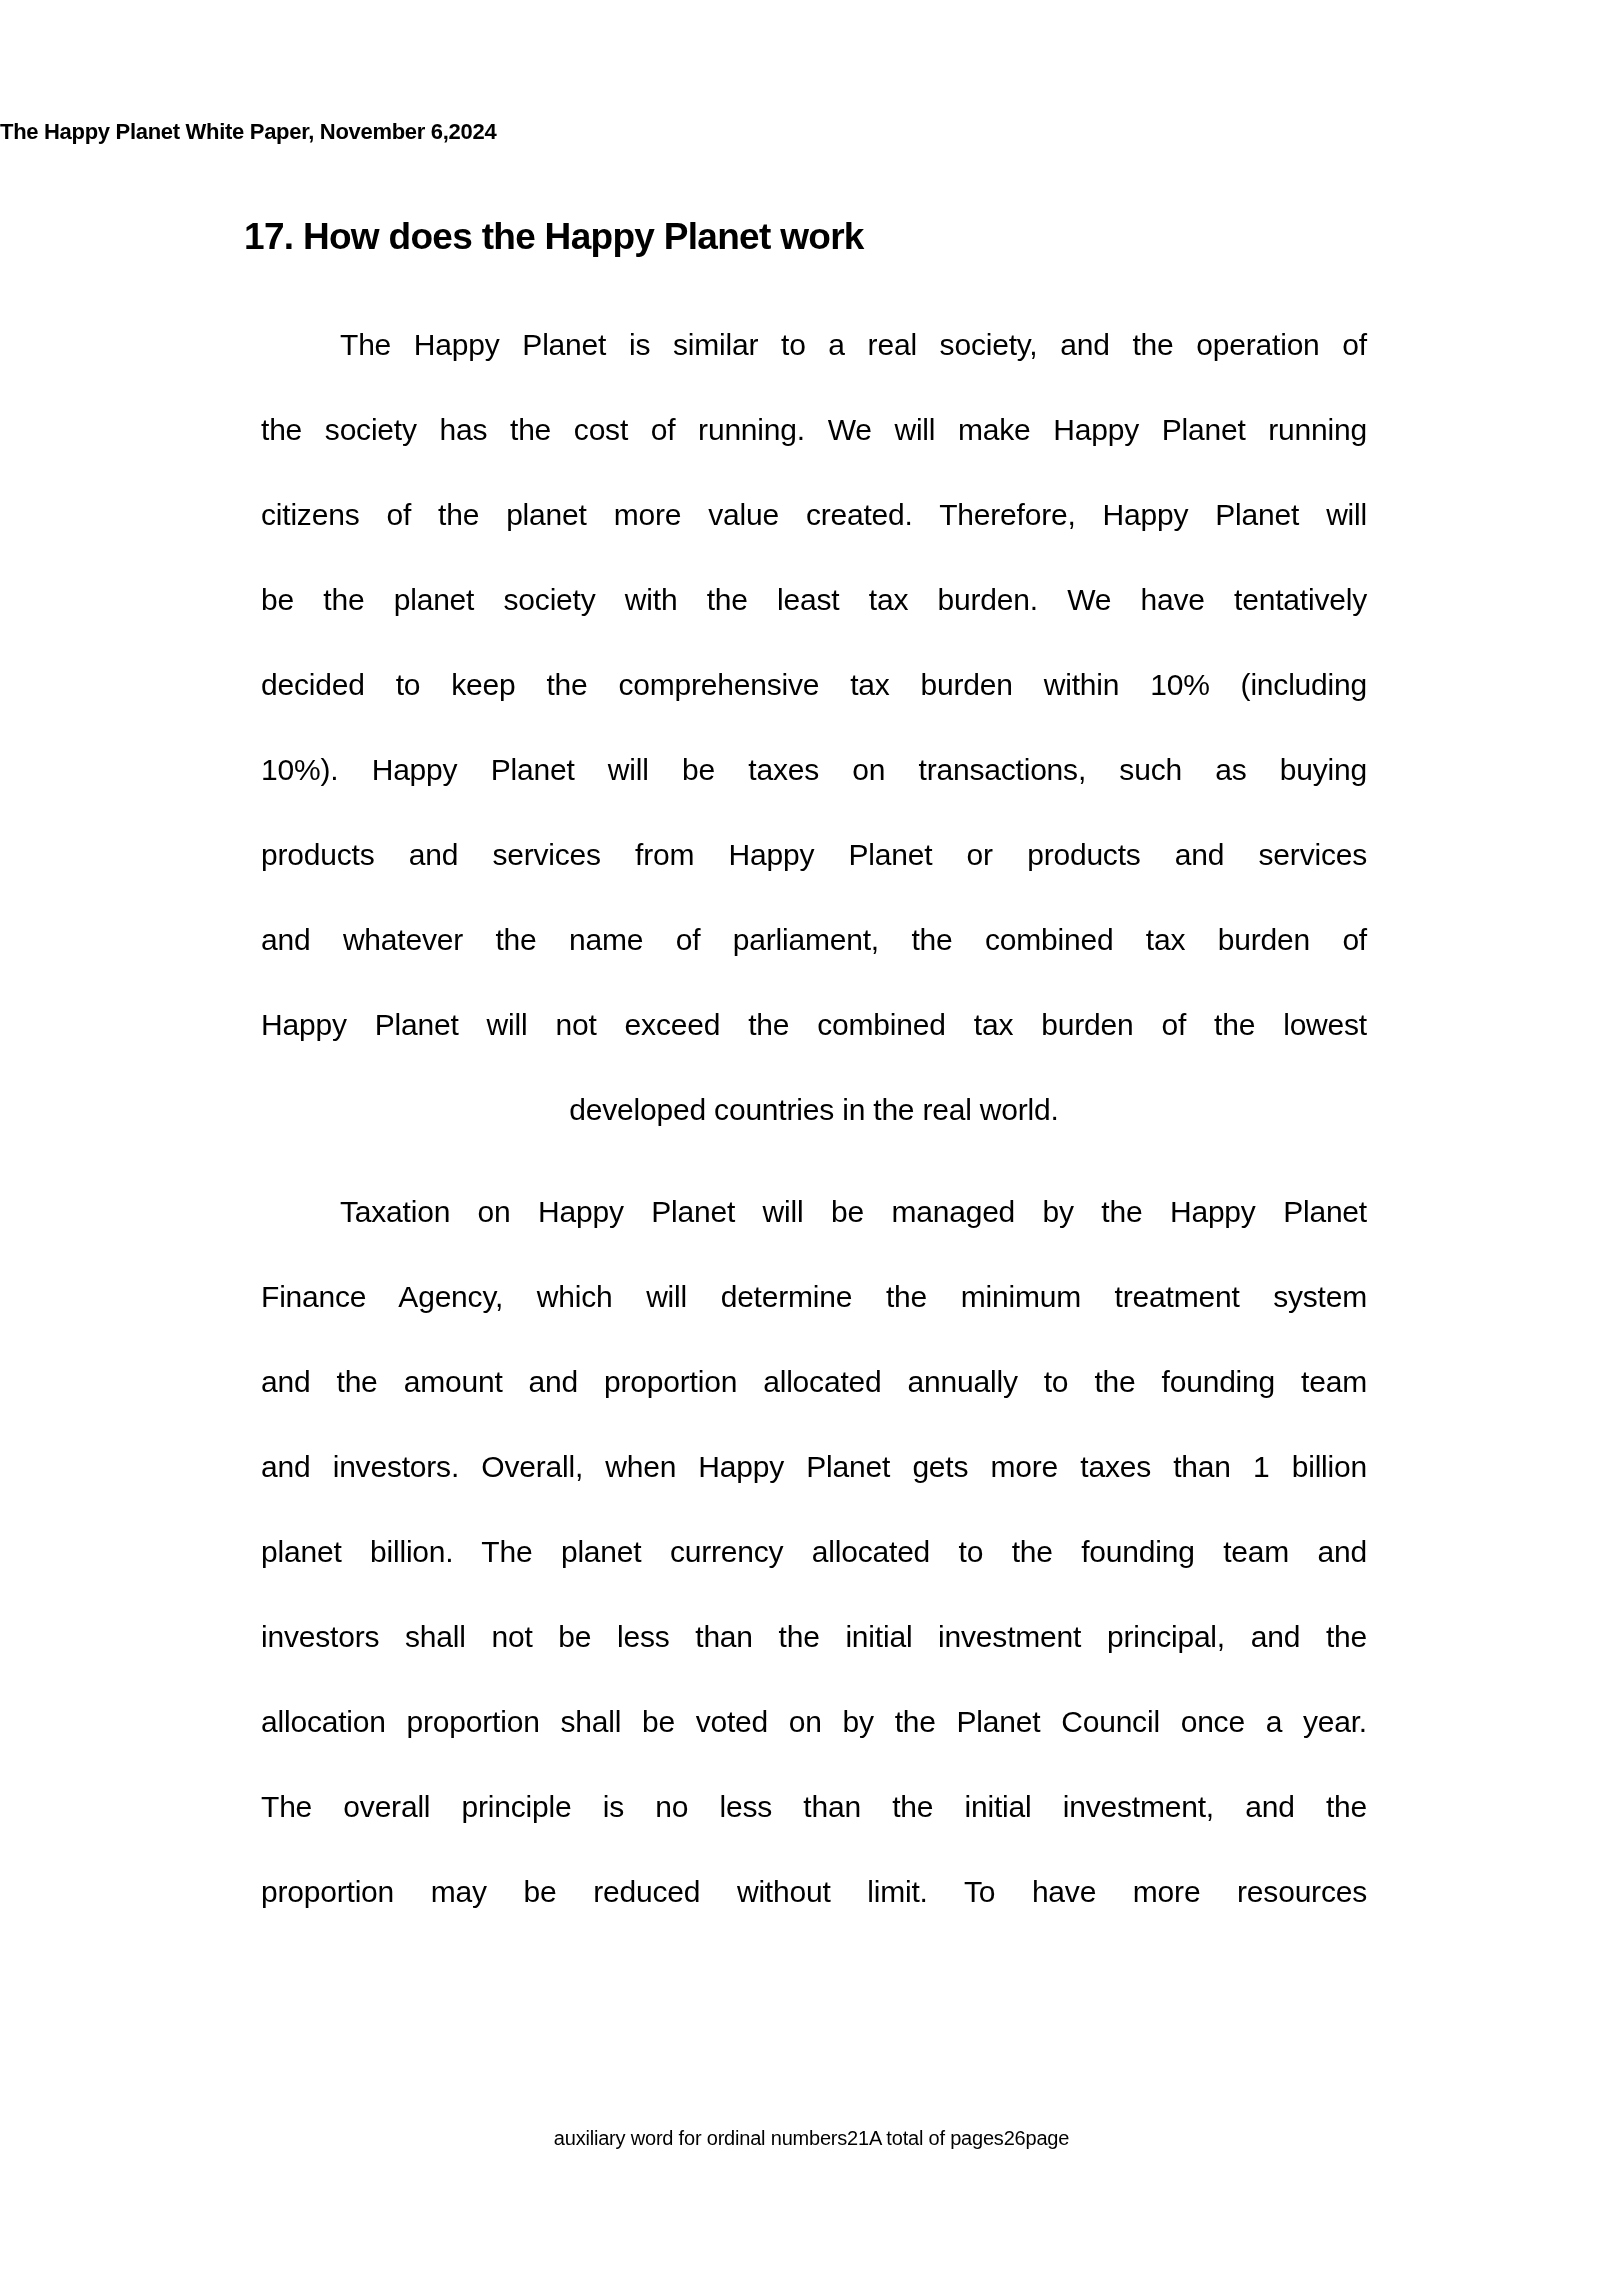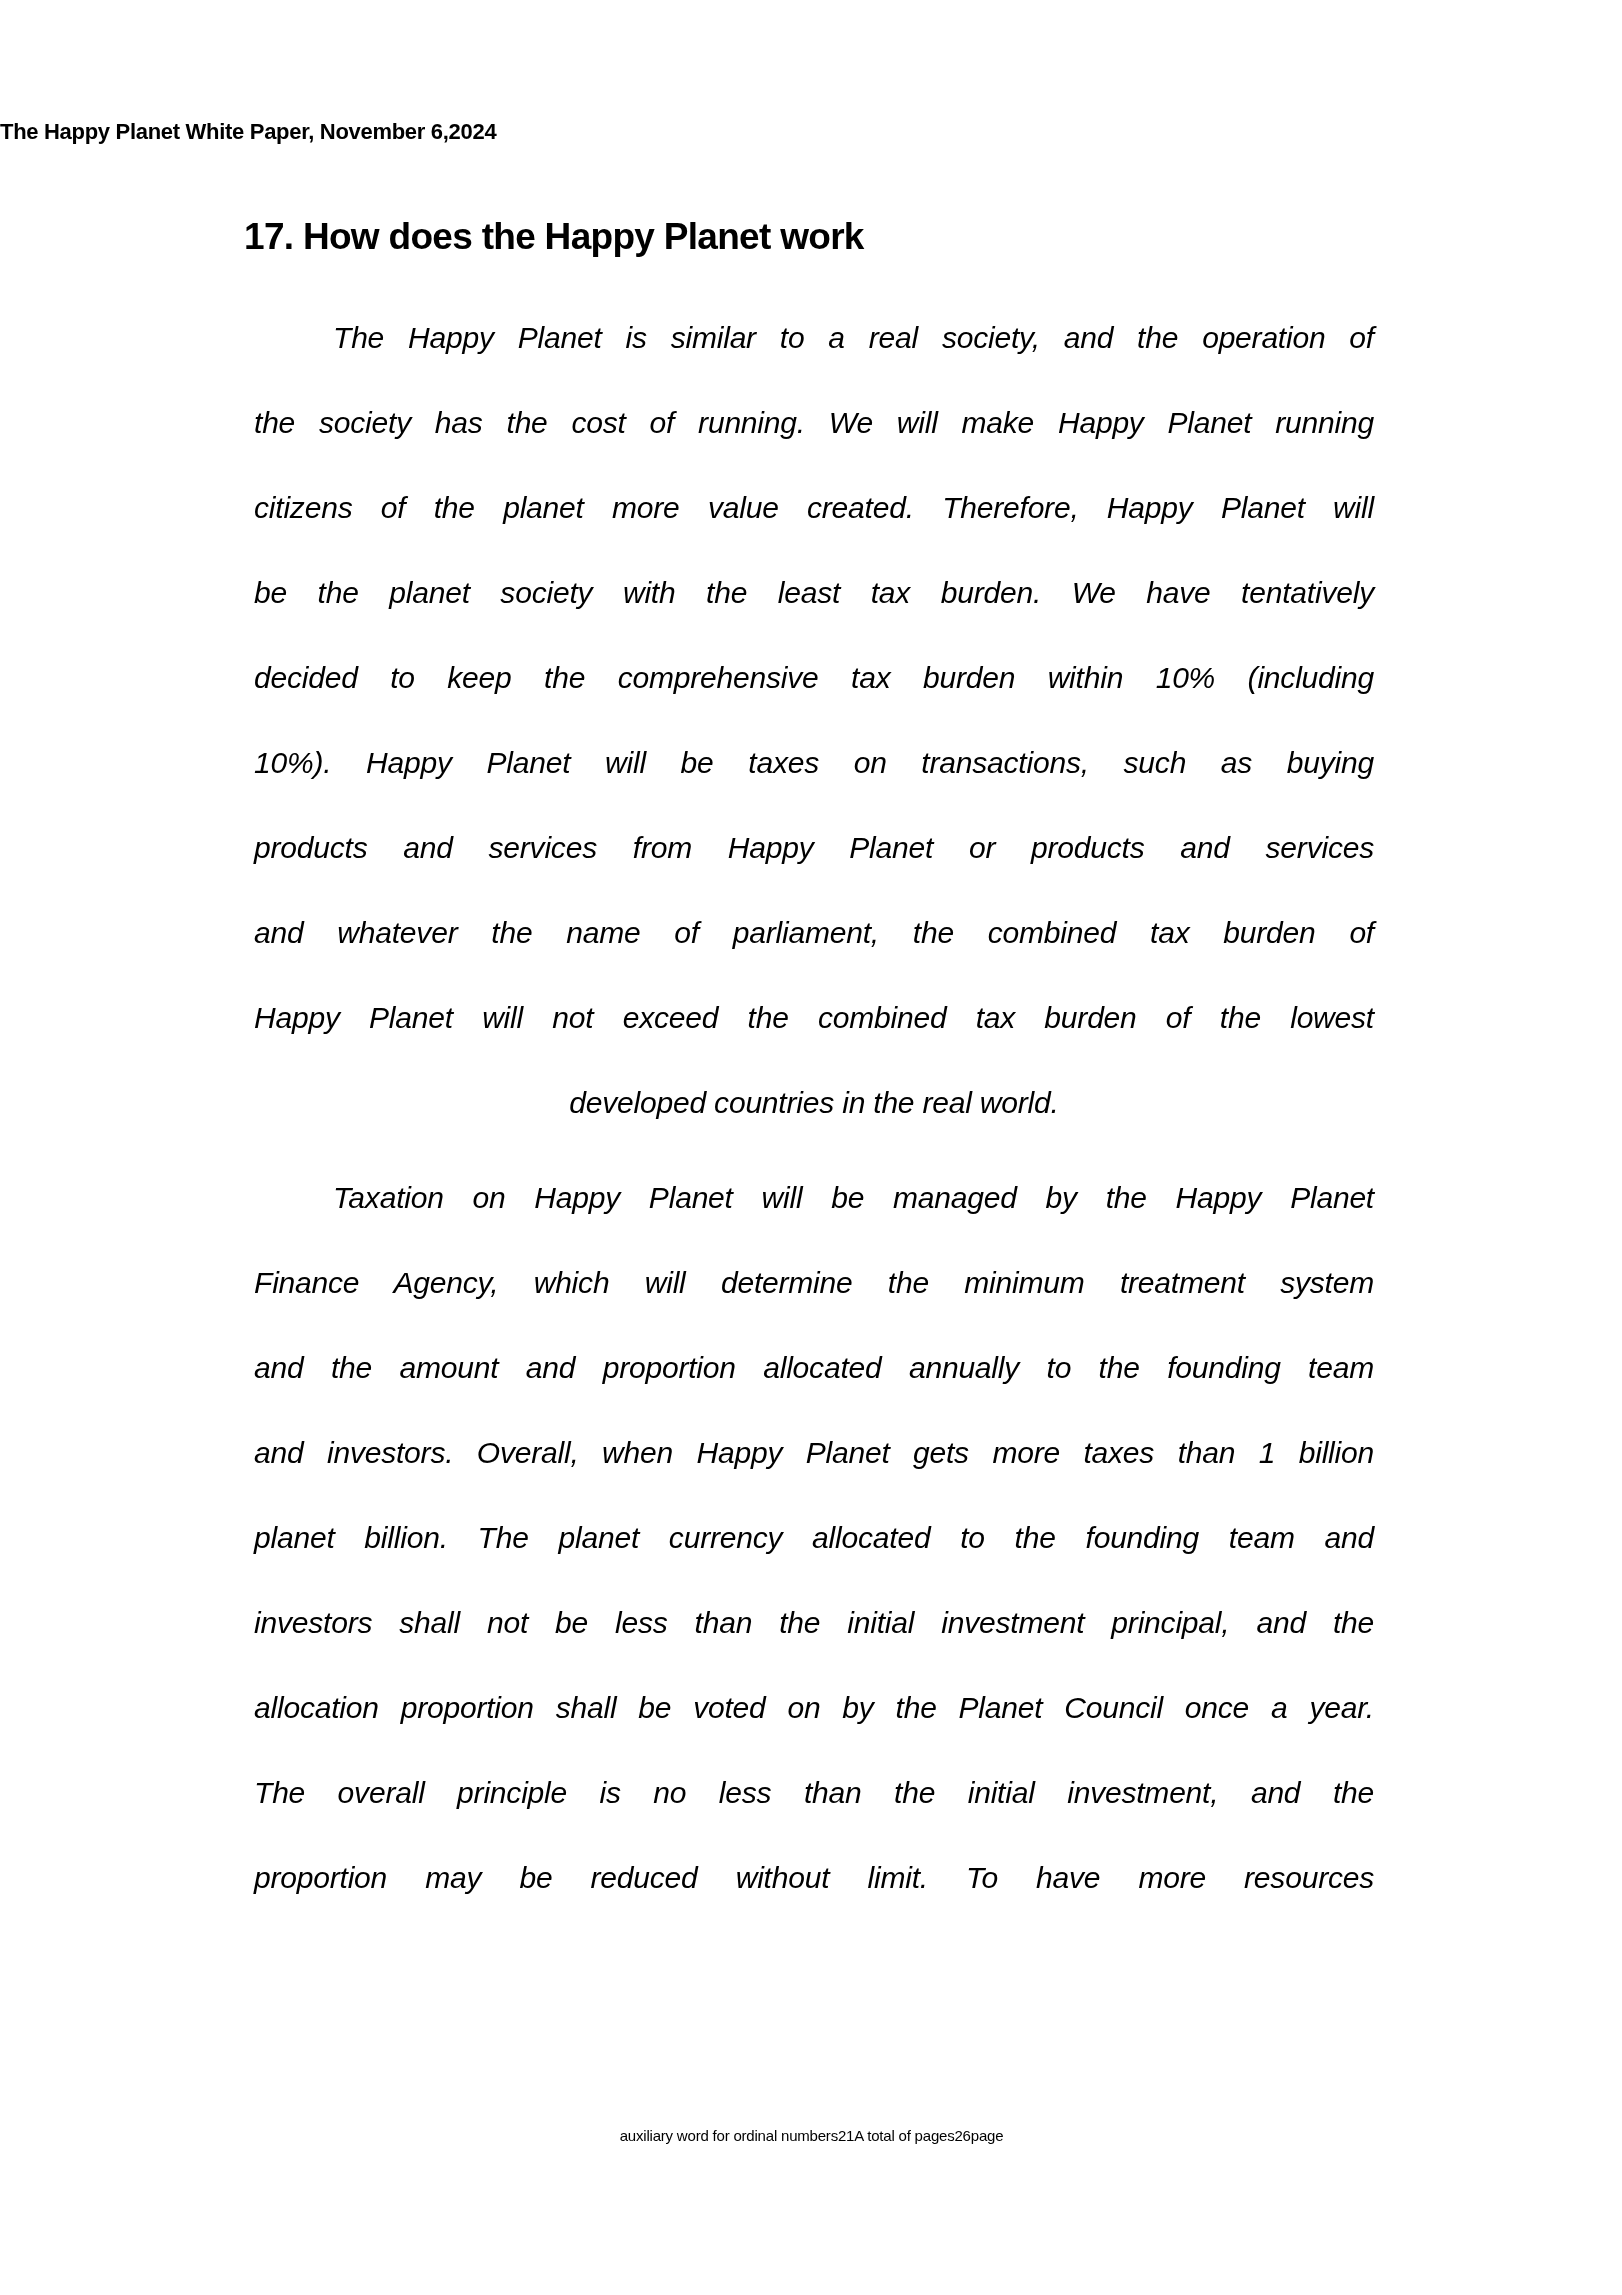--- a/index.html
+++ b/index.html
@@ -36,23 +36,22 @@
     font-weight: bold;
     letter-spacing: -0.7px;
   }
   .doc-body {
     position: absolute;
     top: 285px;
     left: 244px;
     width: 1140px;
   }
   .paragraph {
-    margin: 10px;
+    margin: 17px;
     padding: 0;
-    font-style: italic;
   }
   .line {
     height: 85px;
     line-height: 85px;
     font-size: 30px;
     letter-spacing: -0.2px;
     white-space: normal;
     text-align: center;
     overflow: visible;
   }
@@ -62,21 +61,21 @@
   }
   .line.indent {
     padding-left: 79px;
   }
   .page-footer {
     position: absolute;
     top: 2127px;
     left: 0;
     width: 100%;
     text-align: center;
-    font-size: 15px;
+    font-size: 20px;
     font-weight: normal;
     letter-spacing: -0.2px;
   }
 </style>
 </head>
 <body>
 
 <div class="page">
   <div class="page-header">The Happy Planet White Paper, November 6,2024</div>
 

